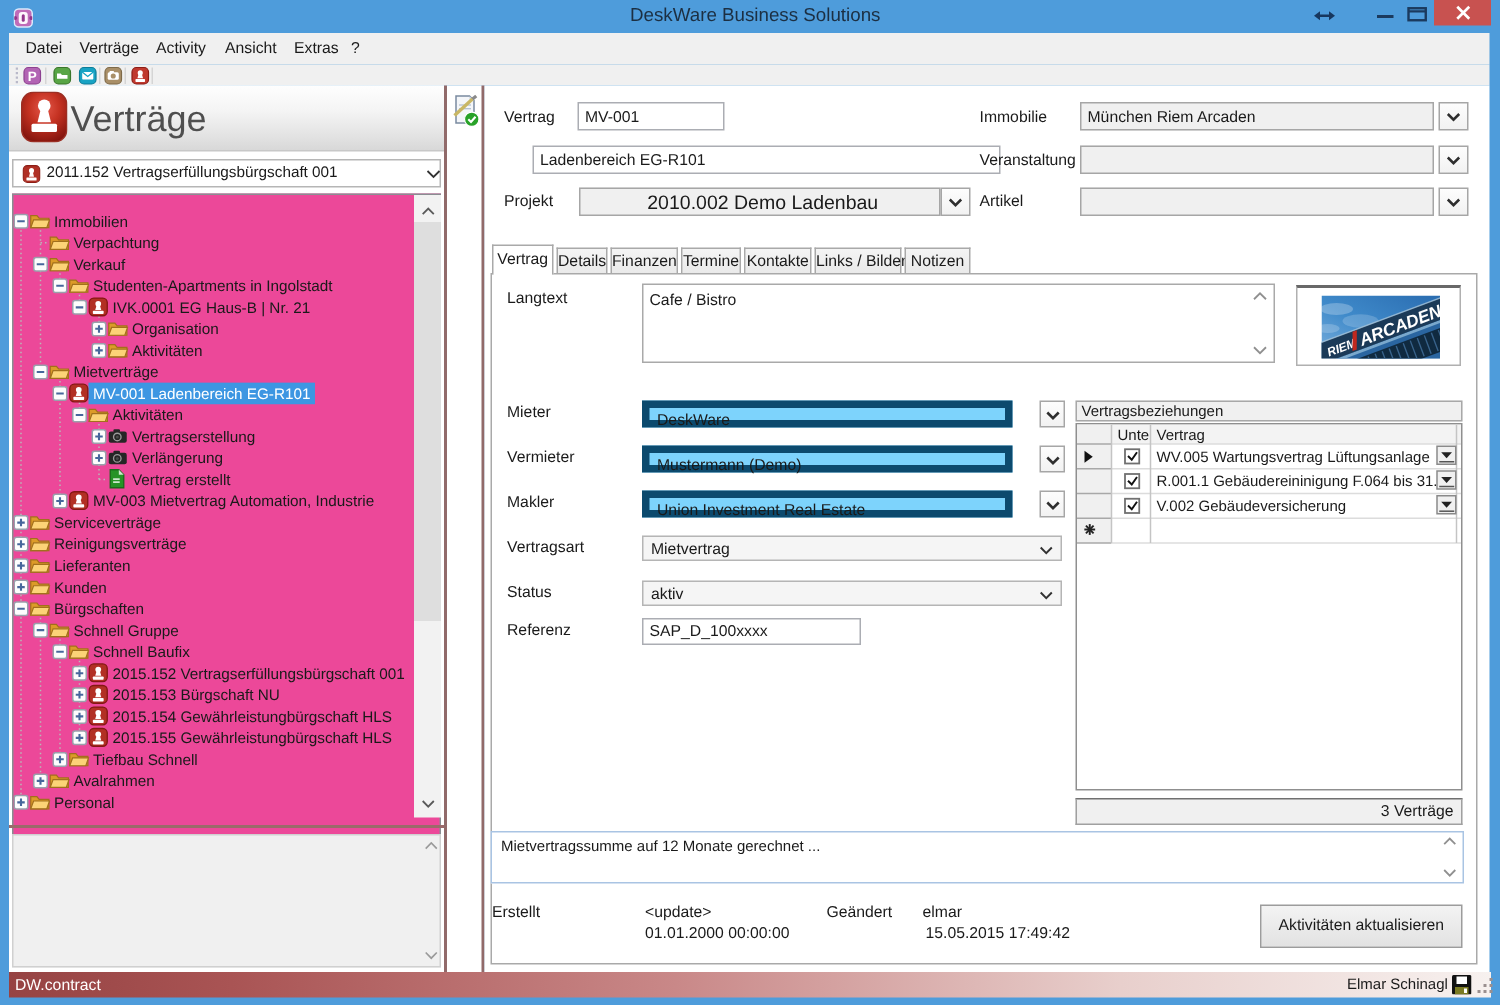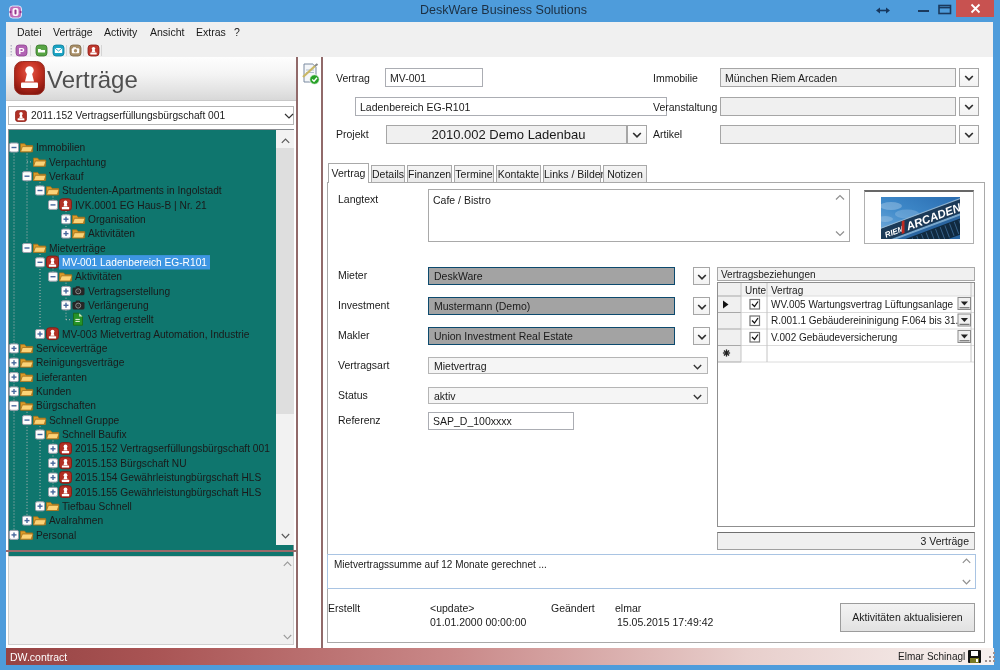--- a/index.html
+++ b/index.html
@@ -4,21 +4,21 @@
 <style>
 * { margin:0; padding:0; box-sizing:border-box; }
 html,body { width:1000px; height:670px; overflow:hidden; }
 body { font-family:"Liberation Sans", sans-serif; background:#4e9cdb; position:relative; }
 .abs { position:absolute; }
 .lbl { position:absolute; font-size:10.5px; color:#1a1a1a; white-space:nowrap; }
 .cbtn { width:20px; height:19px; background:linear-gradient(#fdfdfd,#f2f2f2); border:1px solid #a6a6a6; }
 
 .cbtn2 { width:17px; height:18px; background:linear-gradient(#fdfdfd,#f2f2f2); border:1px solid #a6a6a6; }
 
-.cfield { width:247px; height:18px; background:#a3a3a3; border:1px solid #0c4a6e; font-size:10.5px; color:#1a1a1a; line-height:17px; padding-left:5px; }
+.cfield { width:247px; height:18px; background:#7dd3fc; border:5px solid #0c4a6e; font-size:10.5px; color:#1a1a1a; line-height:17px; padding-left:5px; }
 .cflat { width:280px; height:17px; background:#f5f5f5; border:1px solid #b5b5b5; font-size:10.5px; color:#1a1a1a; line-height:16px; padding-left:5px; }
 .tab { height:17px; background:linear-gradient(#f4f4f4,#eaeaea); border:1px solid #a9a9a9; border-bottom:none; font-size:10.5px; color:#1a1a1a; text-align:center; line-height:16px; white-space:nowrap; }
 .tab.act { background:#fff; z-index:3; line-height:19px; }
 </style>
 </head>
 <body>
 
 <div class="abs" id="titlebar" style="left:0;top:0;width:1000px;height:22px;background:#4e9cdb;">
   <svg class="abs" style="left:9px;top:5px" width="13" height="14" viewBox="0 0 13 14">
     <rect x="0.5" y="1" width="12" height="12" rx="3" fill="#c06cb8" stroke="#dbeafc" stroke-width="1"></rect>
@@ -112,21 +112,21 @@
       <circle cx="16" cy="10" r="4.5" fill="#fff"></circle>
       <path d="M13.5 13 L18.5 13 L20.5 21 L11.5 21 Z" fill="#fff"></path>
       <rect x="7" y="22" width="18" height="5.5" rx="1" fill="#fff"></rect>
     </svg>
     <div class="abs" style="left:22px;top:3px;font-size:10.2px;color:#1a1a1a;white-space:nowrap;">2011.152 Vertragserfüllungsbürgschaft 001</div>
     <svg class="abs" style="left:275px;top:6px" width="10" height="7" viewBox="0 0 10 7">
         <path d="M1 1 L5 5 L9 1" fill="none" stroke="#333" stroke-width="1.2"></path>
       </svg>
   </div>
 
-  <div class="abs" style="left:2px;top:72px;width:286px;height:452px;background:#0f766e;border:1px solid #8a8d92;">
+  <div class="abs" style="left:2px;top:72px;width:286px;height:452px;background:#ec4899;border:1px solid #8a8d92;">
     <svg class="abs" style="left:0;top:0" width="267" height="412" viewBox="0 0 267 412" id="treesvg">
 <defs>
 <g id="tfolder">
  <path d="M0.5,3.2 L4.6,3.2 L6.1,5 L12.6,5 L12.6,11.3 L0.5,11.3 Z" fill="#dc9b28" stroke="#a2701c" stroke-width="0.8"></path>
  <path d="M2.4,6.1 L13,6.1 L11.2,11.3 L0.5,11.3 Z" fill="#fcd377" stroke="#a2701c" stroke-width="0.8"></path>
 </g>
 <g id="tred">
  <rect x="0.5" y="0.8" width="12" height="11.8" rx="3" fill="#b23024" stroke="#841812" stroke-width="0.9"></rect>
  <circle cx="6.5" cy="4.6" r="1.9" fill="#fff"></circle>
  <path d="M5.3,5.9 L7.7,5.9 L8.5,8.7 L4.5,8.7 Z" fill="#fff"></path>
@@ -449,21 +449,21 @@
     </svg>
   </div>
 
   <div class="lbl" style="left:15px;top:212px;">Mieter</div>
   <div class="abs cfield" style="left:105px;top:210px;">DeskWare</div>
   <div class="abs cbtn2" style="left:370px;top:210px;">
       <svg style="position:absolute;left:3px;top:5.5px" width="10" height="7" viewBox="0 0 10 7">
         <path d="M1.2 1 L5 4.8 L8.8 1" fill="none" stroke="#2f2f2f" stroke-width="1.7"></path>
       </svg>
     </div>
-  <div class="lbl" style="left:15px;top:242px;">Investment</div>
+  <div class="lbl" style="left:15px;top:242px;">Vermieter</div>
   <div class="abs cfield" style="left:105px;top:240px;">Mustermann (Demo)</div>
   <div class="abs cbtn2" style="left:370px;top:240px;">
       <svg style="position:absolute;left:3px;top:5.5px" width="10" height="7" viewBox="0 0 10 7">
         <path d="M1.2 1 L5 4.8 L8.8 1" fill="none" stroke="#2f2f2f" stroke-width="1.7"></path>
       </svg>
     </div>
   <div class="lbl" style="left:15px;top:272px;">Makler</div>
   <div class="abs cfield" style="left:105px;top:270px;">Union Investment Real Estate</div>
   <div class="abs cbtn2" style="left:370px;top:270px;">
       <svg style="position:absolute;left:3px;top:5.5px" width="10" height="7" viewBox="0 0 10 7">

